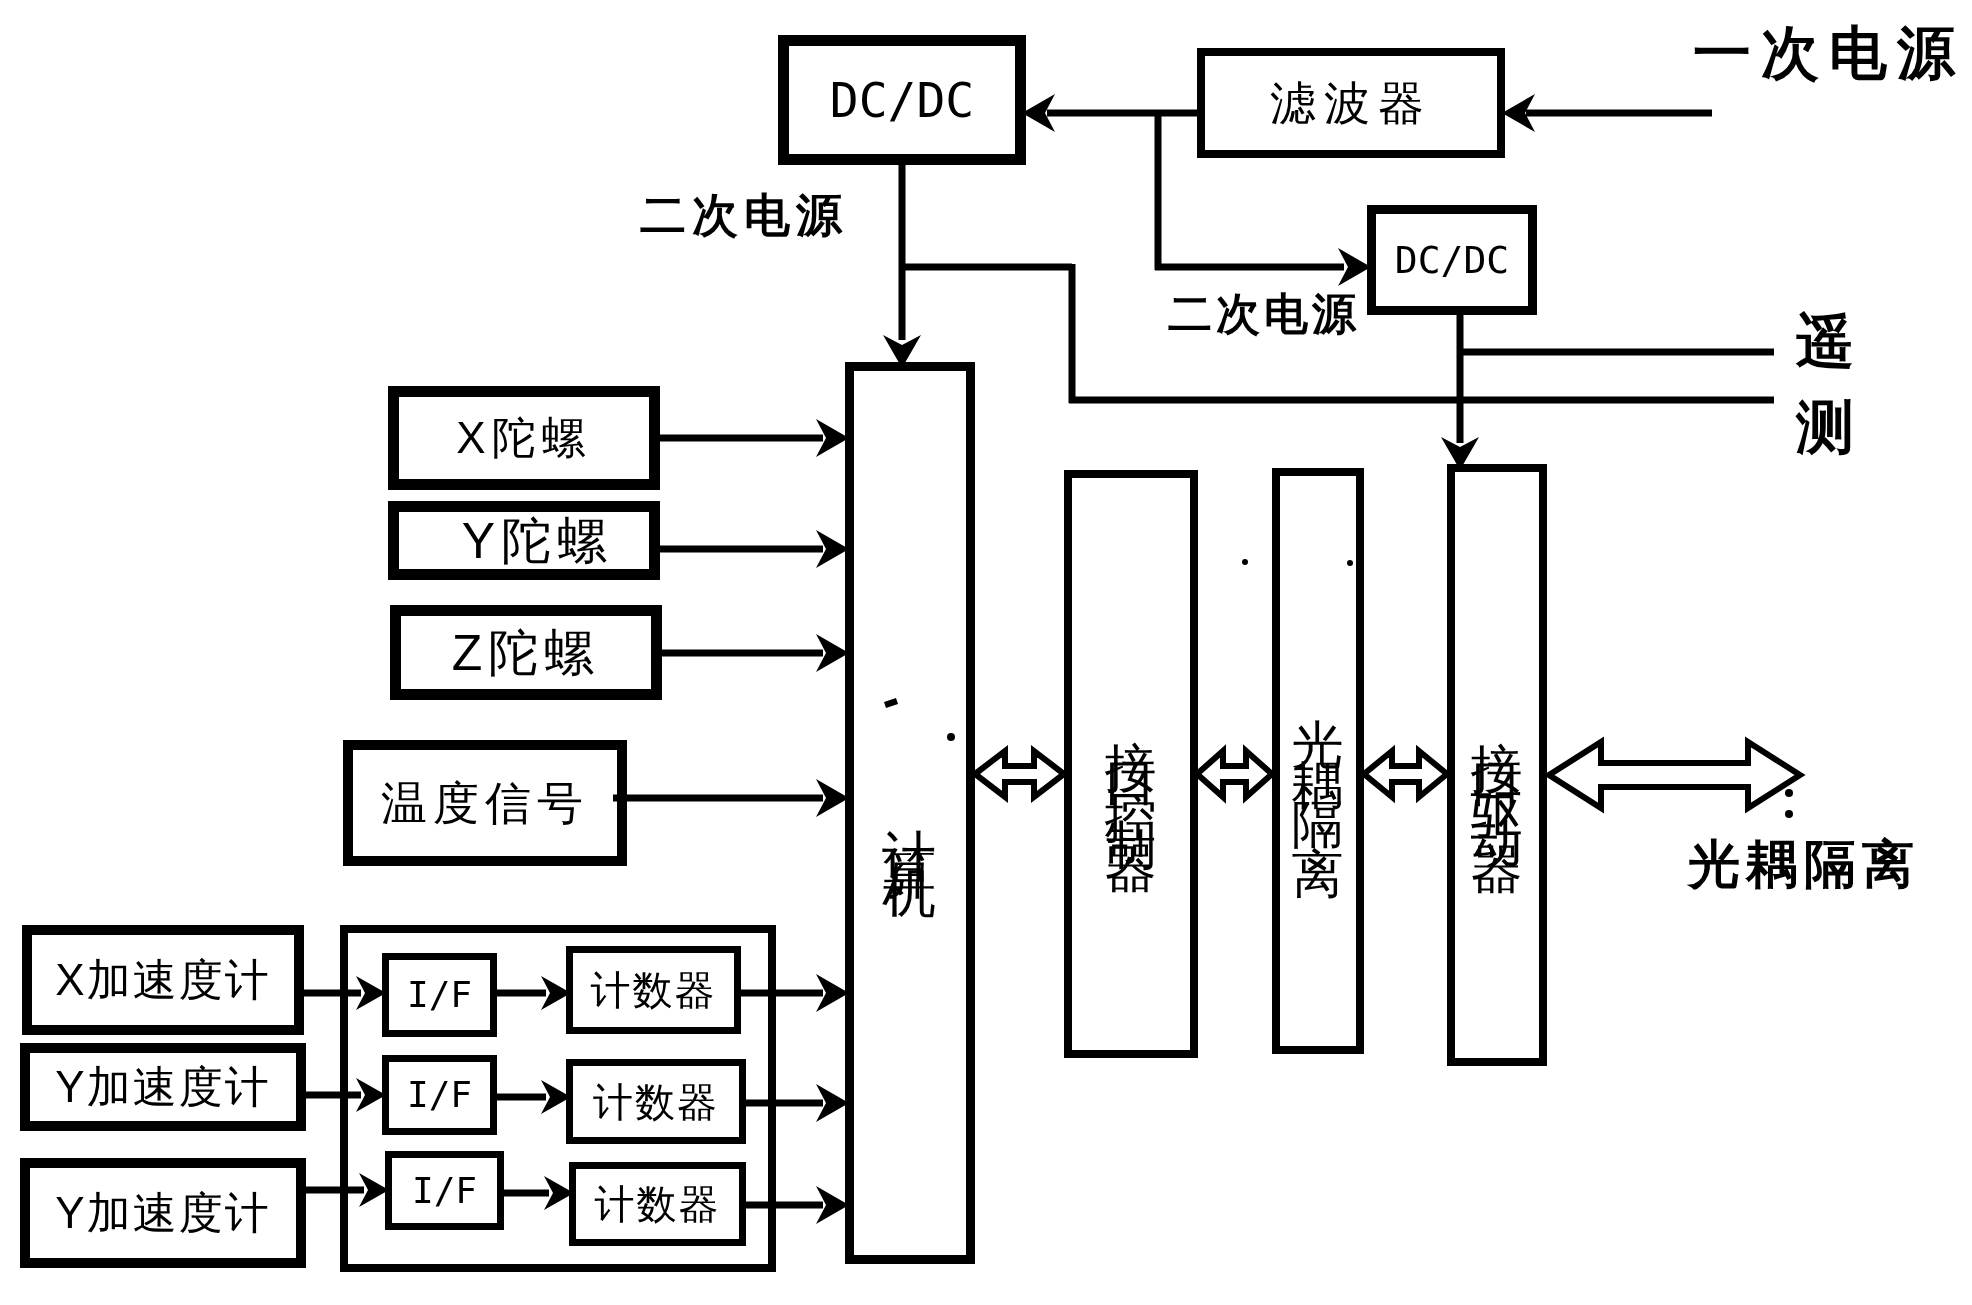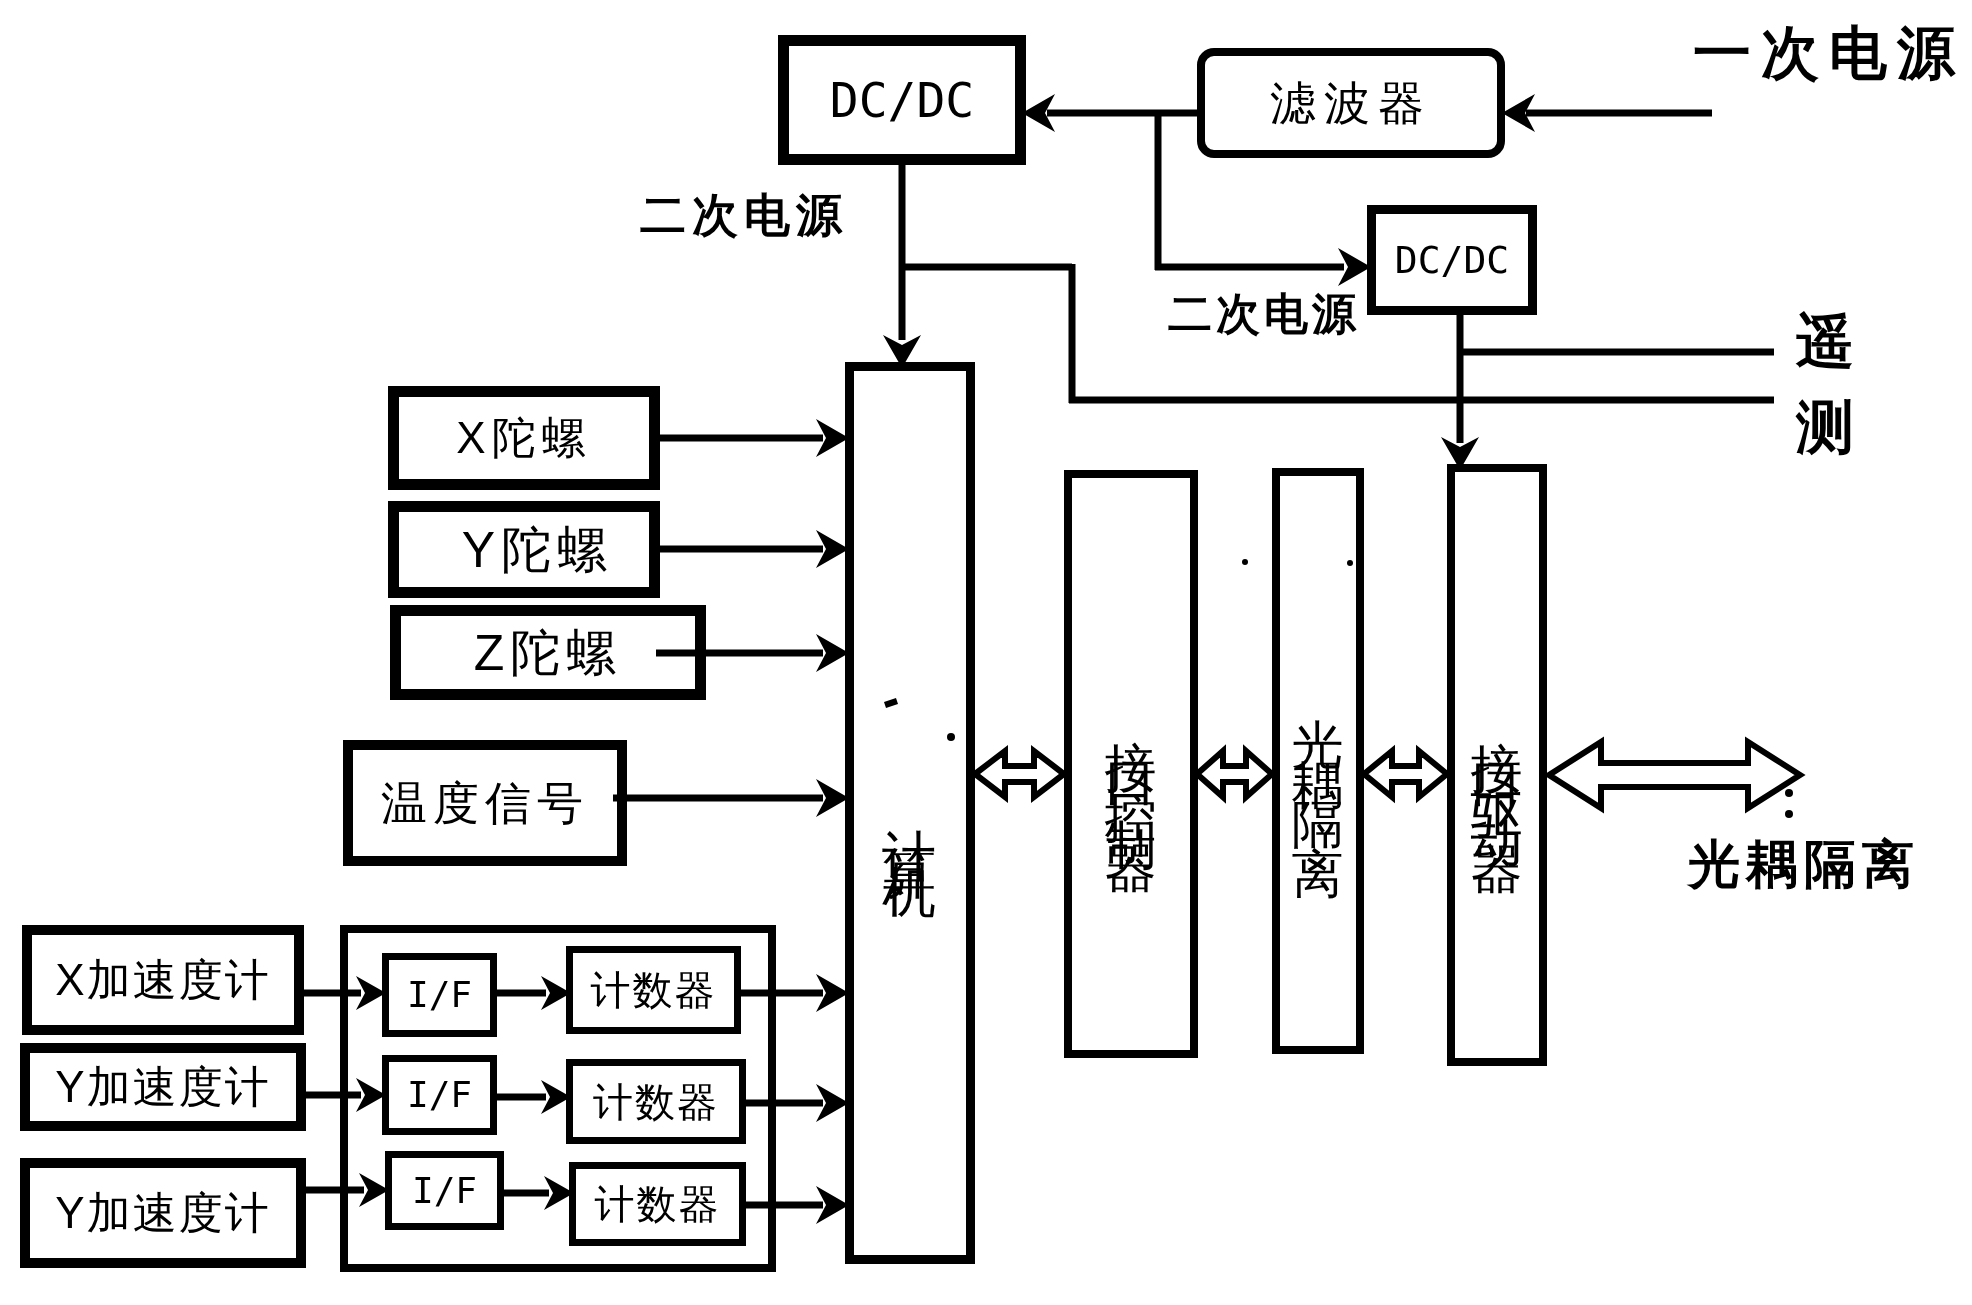--- a/index.html
+++ b/index.html
@@ -57,37 +57,37 @@
 </style>
 </head>
 <body>
 
 <div class="canvas">
 
   <div class="box" style="left:778px;top:35px;width:248px;height:130px;border-width:11px;">
     <span class="box-label mono" style="font-size:48px;">DC/DC</span>
   </div>
 
-  <div class="box" style="left:1197px;top:48px;width:308px;height:110px;border-width:8px;border-radius:17px;">
+  <div class="box" style="left:1197px;top:48px;width:308px;height:110px;border-width:8px;">
     <span class="box-label" style="font-size:46px;letter-spacing:8px;">滤波器</span>
   </div>
 
   <div class="box" style="left:1367px;top:205px;width:170px;height:110px;border-width:9px;">
     <span class="box-label mono" style="font-size:38px;">DC/DC</span>
   </div>
 
   <div class="box" style="left:388px;top:386px;width:272px;height:104px;border-width:11px;">
     <span class="box-label" style="font-size:44px;letter-spacing:6px;">X陀螺</span>
   </div>
 
-  <div class="box" style="left:388px;top:501px;width:272px;height:97px;border-width:11px;padding-left:27px;">
+  <div class="box" style="left:388px;top:501px;width:272px;height:79px;border-width:11px;padding-left:27px;">
     <span class="box-label" style="font-size:50px;letter-spacing:6px;">Y陀螺</span>
   </div>
 
-  <div class="box" style="left:390px;top:605px;width:316px;height:95px;border-width:11px;">
+  <div class="box" style="left:390px;top:605px;width:272px;height:95px;border-width:11px;">
     <span class="box-label" style="font-size:50px;letter-spacing:6px;">Z陀螺</span>
   </div>
 
   <div class="box" style="left:343px;top:740px;width:284px;height:126px;border-width:10px;">
     <span class="box-label" style="font-size:46px;letter-spacing:6px;">温度信号</span>
   </div>
 
   <div class="box" style="left:22px;top:925px;width:282px;height:110px;border-width:10px;">
     <span class="box-label" style="font-size:44px;letter-spacing:2px;">X加速度计</span>
   </div>

